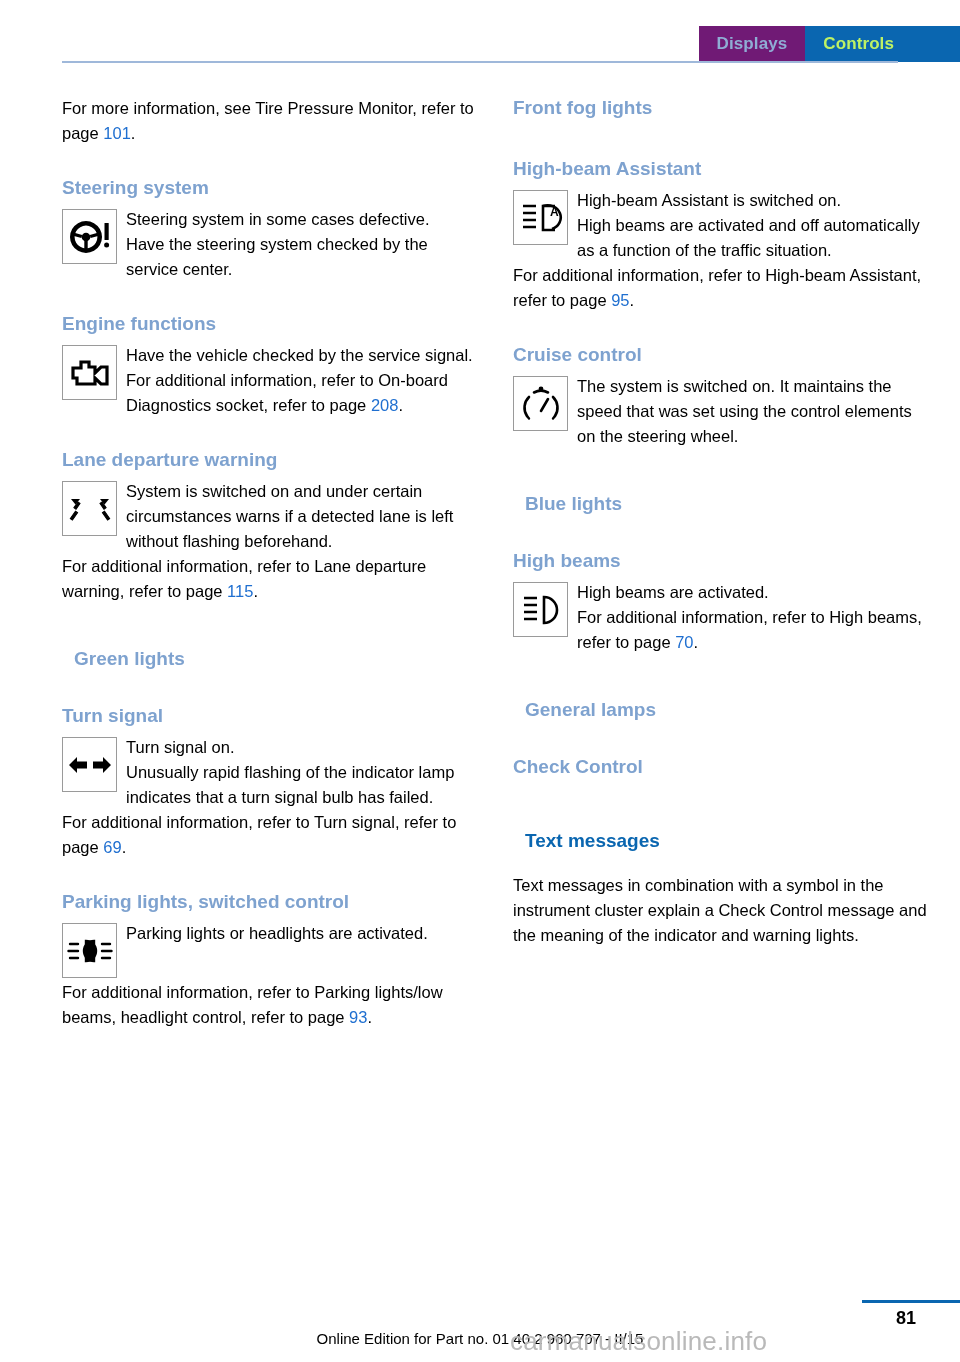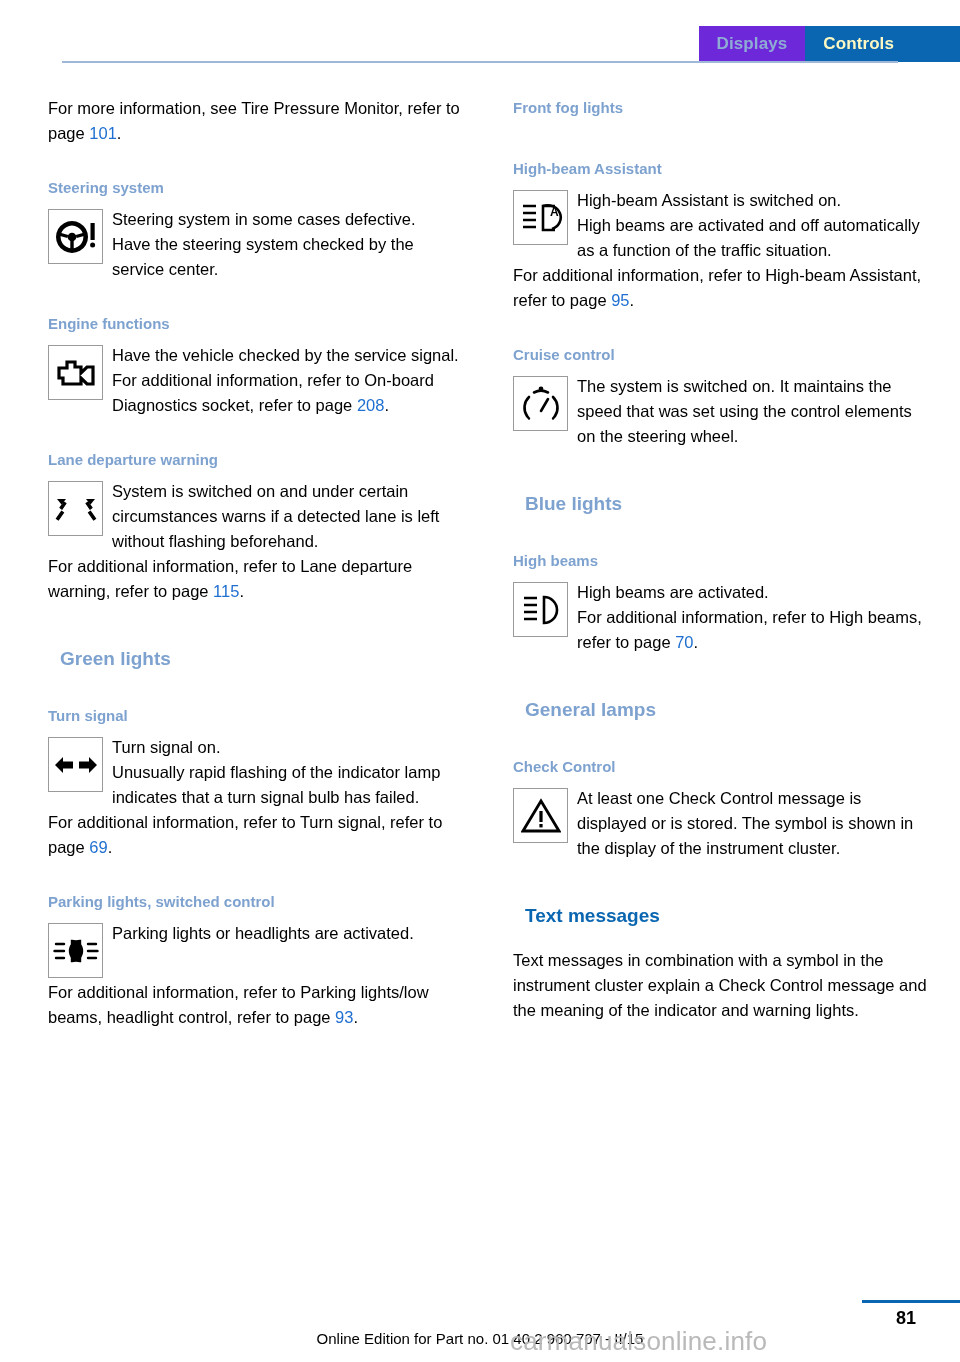--- a/index.html
+++ b/index.html
@@ -20,54 +20,54 @@
   #tabstrip {
     position:absolute; right:0; top:26px; height:36px;
     display:flex; align-items:stretch;
   }
   .tab {
     display:flex; align-items:center;
     font-size:17px; font-weight:bold;
     padding:0 18px 0 18px;
     letter-spacing:0.1px;
   }
-  .tab.inactive { color:#8fadd4; background:#6d28d9; }
-  .tab.active   { color:#fef9c3; background:#0a66b0; padding-right:66px; }
+  .tab.inactive { color:#8fadd4; background:#701a75; }
+  .tab.active   { color:#bef264; background:#0a66b0; padding-right:66px; }
 
   #header-rule {
     position:absolute; left:62px; top:61px; width:836px; height:2px;
     background:#9fb8da;
   }
 
   
   #content {
     position:absolute; top:96px; left:0; width:960px;
   }
   .col {
     position:absolute; top:0;
     font-size:16.5px;
     line-height:25px;
   }
-  #col-left  { left:48px;  width:418px; }
+  #col-left  { left:62px;  width:418px; }
   #col-right { left:513px; width:420px; }
 
   p { margin:0; }
 
   
   h2.sec {
     color:#7ea2cf;
     font-size:19px;
     font-weight:bold;
     margin:12px;
     line-height:26px;
   }
   h2.sec.dark { color:#0a66b0; }
   h3.sub {
     color:#7ea2cf;
-    font-size:15px;
+    font-size:19px;
     font-weight:bold;
     margin:0;
     line-height:24px;
   }
 
   .gap-lg { height:30px; }
   .gap-md { height:20px; }
   .gap-xs { height:7px; }
 
   .pagelink { color:#1f6fd0; }
@@ -304,31 +304,20 @@
     </div>
 
     <div class="gap-lg"></div>
 
     <h2 class="sec">General lamps</h2>
 
     <div class="gap-md"></div>
 
     <h3 class="sub">Check Control</h3>
     <div class="gap-xs"></div>
-    <div class="entry">
-      <div class="iconbox">
-        <svg width="40" height="36" viewBox="0 0 40 36">
-          <path d="M20 3 L38 33 L2 33 z" fill="none" stroke="#000" stroke-width="2.8" stroke-linejoin="miter"></path>
-          <rect x="18.4" y="13" width="3.2" height="11" fill="#000"></rect>
-          <rect x="18.4" y="26" width="3.2" height="3.4" fill="#000"></rect>
-        </svg>
-      </div>
-      <p>At least one Check Control message is displayed or is stored. The symbol is shown in the display of the instrument cluster.</p>
-      <div class="clear"></div>
-    </div>
 
     <div class="gap-lg"></div>
 
     <h2 class="sec dark">Text messages</h2>
     <div class="gap-xs"></div>
     <p>Text messages in combination with a symbol in the instrument cluster explain a Check Control message and the meaning of the indicator and warning lights.</p>
 
   </div>
 
 </div>

